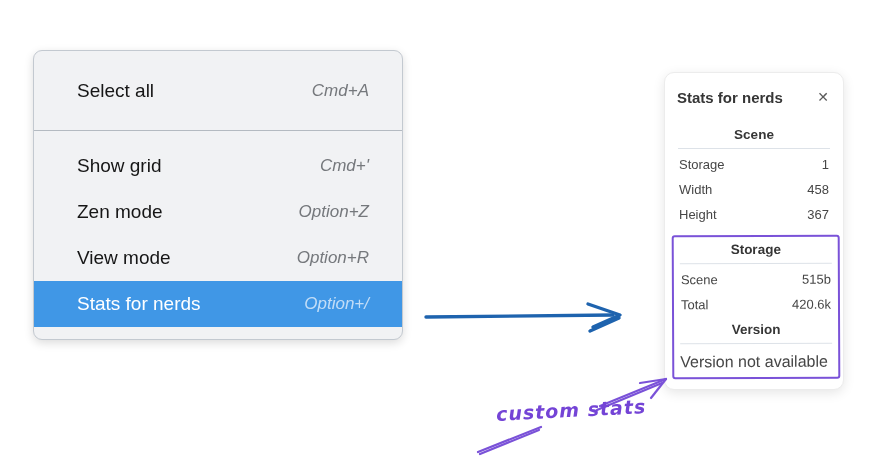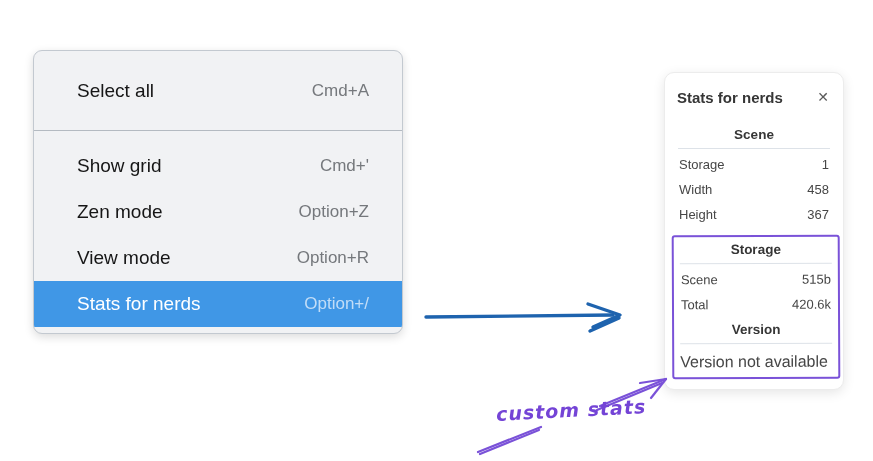--- a/index.html
+++ b/index.html
@@ -13,23 +13,23 @@
     background: #f1f2f4; border: 1px solid #c3c9d0; border-radius: 9px;
     box-shadow: 0 3px 10px rgba(0,0,0,.14);
     overflow: hidden;
   }
   .menu-item {
     display: flex; align-items: center; justify-content: space-between;
     padding: 0 33px 0 43px; height: 46px; cursor: default;
   }
   .menu-item.first { height: 79px; }
   .mi-label { font-size: 19px; color: #161616; }
-  .mi-short { font-size: 17px; color: #75787c; }
+  .mi-short { font-size: 17px; color: #75787c; font-style: italic; }
   .menu-divider { height: 1px; background: #b4bac1; }
-  .menu-group { padding: 12px 0 6px; }
+  .menu-group { padding: 12px 0 12px; }
   .menu-item.highlighted { background: #4097e6; }
   .menu-item.highlighted .mi-label { color: #ffffff; }
   .menu-item.highlighted .mi-short { color: #c2ddf7; }
 
   
   .arrow-blue { position: absolute; left: 420px; top: 290px; }
 
   
   .panel {
     position: absolute; left: 664px; top: 72px; width: 180px;

